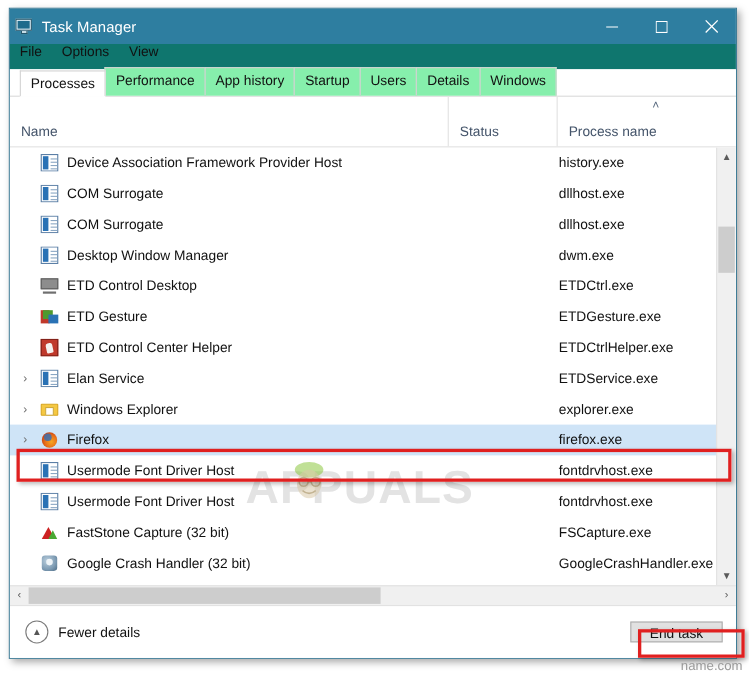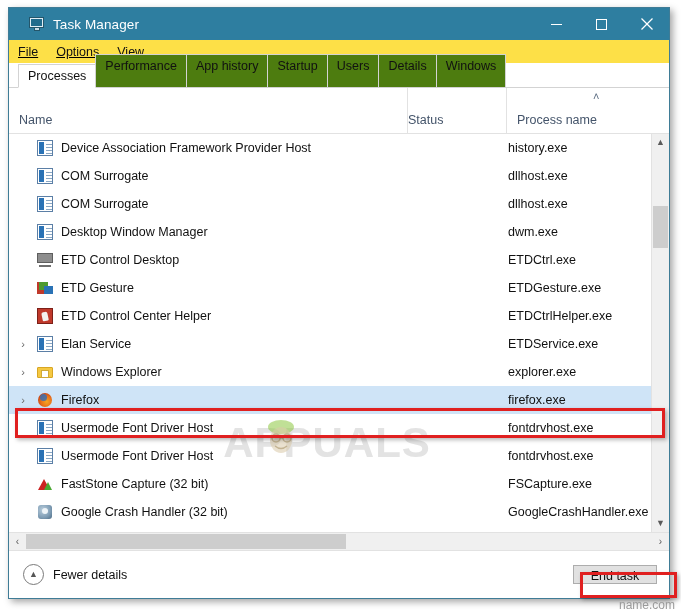--- a/index.html
+++ b/index.html
@@ -35,21 +35,21 @@
     height: 32px;
     background: #2e7ea0;
     display: flex;
     align-items: center;
     flex: none;
     position: relative;
   }
   #title-left {
     display: flex;
     align-items: center;
-    padding-left: 20px;
+    padding-left: 5px;
     gap: 8px;
   }
   .app-icon {
     width: 16px;
     height: 15px;
     position: relative;
     flex: none;
   }
   .app-icon .screen {
     position: absolute;
@@ -92,52 +92,50 @@
     display: flex;
     align-items: center;
     justify-content: center;
     color: #ffffff;
   }
   .win-btn svg { display: block; }
 
   
   #menubar {
     height: 23px;
-    background: #fde047;
-    display: flex;
-    align-items: center;
+    background: #0f766e;
+    display: flex;
     padding-left: 9px;
     gap: 18px;
     flex: none;
-    text-decoration: underline;
   }
   .menu-item {
     font-size: 12.5px;
     color: #111111;
     white-space: nowrap;
   }
 
   
   #tabstrip {
     height: 24px;
     flex: none;
     display: flex;
     align-items: flex-end;
     padding-left: 9px;
     border-bottom: 1px solid #d3d3d3;
     background: #ffffff;
     position: relative;
   }
   .tab {
-    height: 33px;
+    height: 26px;
     line-height: 23px;
     padding: 0 9px;
     font-size: 12.5px;
     color: #111111;
-    background: #4d7c0f;
+    background: #86efac;
     border: 1px solid #d3d3d3;
     border-bottom: none;
     margin-right: -1px;
     box-sizing: border-box;
     white-space: nowrap;
     position: relative;
   }
   .tab.active {
     background: #ffffff;
     z-index: 3;
@@ -169,21 +167,21 @@
   .col {
     position: relative;
     display: flex;
     align-items: flex-end;
     font-size: 12.5px;
     color: #44546a;
     padding-bottom: 6px;
     box-sizing: border-box;
   }
   .col.name   { width: 398px; padding-left: 10px; }
-  .col.status { width:  99px; border-left: 1px solid #e2e2e2;}
+  .col.status { width:  99px; padding-left: 10px; border-left: 1px solid #e2e2e2;}
   .col.proc   { flex: 1;      padding-left: 10px; border-left: 1px solid #e2e2e2;}
   .sort-arrow {
     position: absolute;
     top: 3px;
     left: 86px;
     color: #5a6b80;
     font-size: 11px;
     line-height: 1;
   }
 

